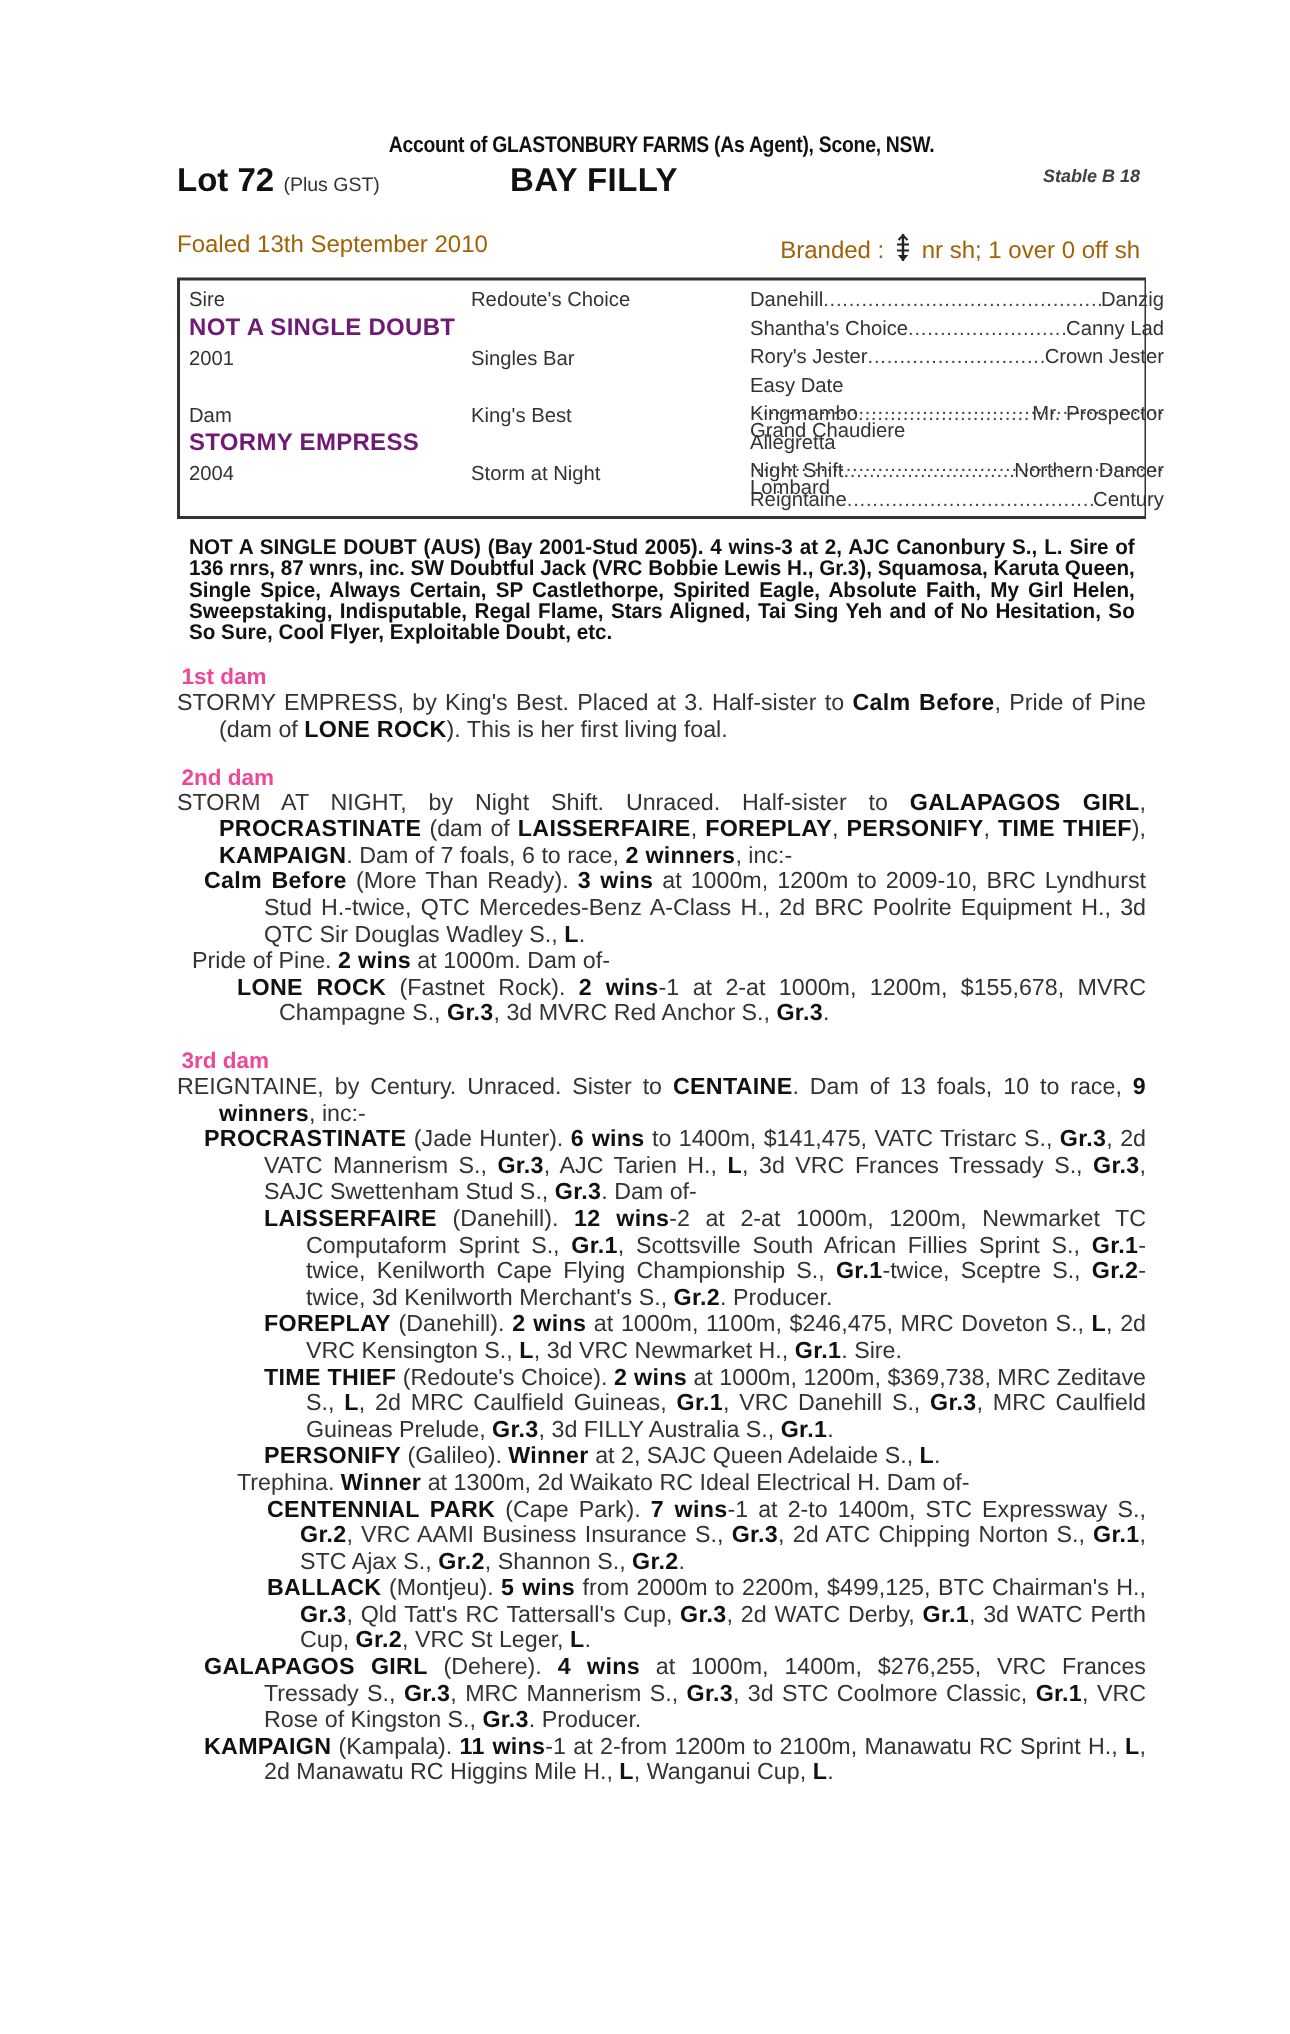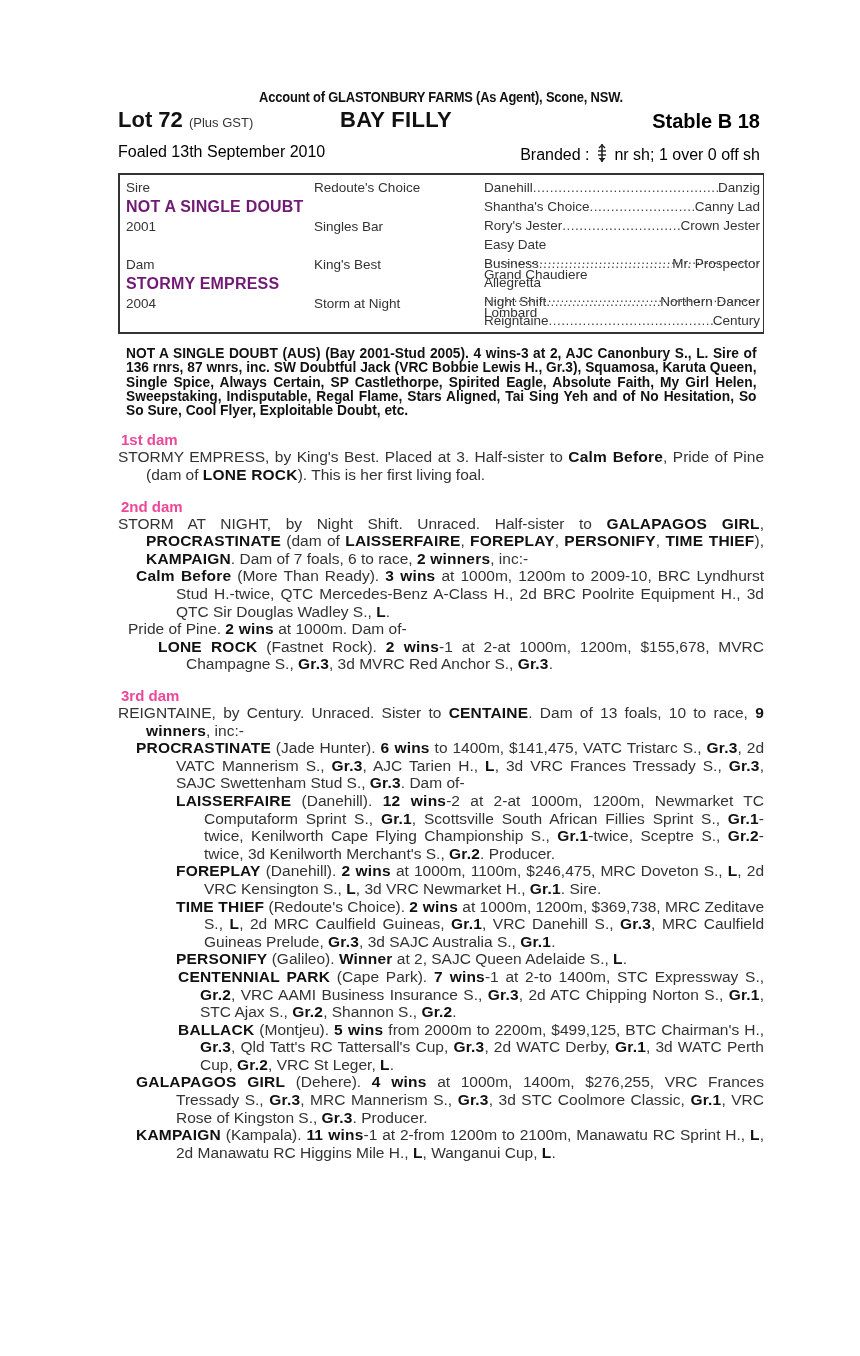--- a/index.html
+++ b/index.html
@@ -7,31 +7,31 @@
          font-family:"Liberation Sans", sans-serif; color:#1a1a1a; }
   .page { position:absolute; left:118px; top:88px; width:646px; }
 
   .account { text-align:center; font-family:"Liberation Sans", sans-serif; font-weight:bold;
              font-size:15px; letter-spacing:-0.2px; transform:scaleX(0.86); transform-origin:center;
              margin-left:-40px; width:726px; color:#111; }
   .lotrow { position:relative; height:28px; margin-top:2px; }
   .lot { position:absolute; left:0; top:0; font-weight:bold; font-size:22px; color:#111; }
   .lot .gst { font-weight:normal; font-size:13px; color:#333; }
   .sex { position:absolute; left:222px; top:0; font-weight:bold; font-size:22px; color:#111; letter-spacing:0.3px; }
-  .stable { position:absolute; right:4px; top:3px; font-weight:bold; font-size:20px; color:#000000; }
-  .foalrow { position:relative; height:24px; margin-top:8px; font-size:16px; color:#000000; }
+  .stable { position:absolute; right:4px; top:3px; font-weight:bold; font-size:12px; color:#404040;font-style:italic; }
+  .foalrow { position:relative; height:24px; margin-top:20px; font-size:16px; color:#a16207; }
   .foaled { position:absolute; left:0; top:0; }
   .branded { position:absolute; right:4px; top:0; }
   .brand-mark { display:inline-block; vertical-align:-3px; width:12px; height:20px; margin:0 2px; }
 
   .ped { position:relative; border:2px solid #333; border-right-width:1.5px; height:157px;
          margin-top:6px; font-size:13.5px; color:#333; }
   .ped .cell { position:absolute; white-space:nowrap; }
   .ped .big { font-weight:bold; font-size:16px; color:#701a75; letter-spacing:0.2px; }
-  .ped .gg { position:absolute; left:364px; width:276px; display:flex; white-space:nowrap; font-size:13.5px; }
+  .ped .gg { position:absolute; left:380px; width:276px; display:flex; white-space:nowrap; font-size:13.5px; }
   .ped .gg .l { flex:0 0 auto; }
   .ped .gg .dots { flex:1 1 auto; overflow:hidden; color:#444; letter-spacing:0.5px; }
   .ped .gg .dots::after { content:"........................................................................................................"; }
   .ped .gg .r { flex:0 0 auto; }
 
   .sirepara { margin:12px 8px 0 8px; font-weight:bold; font-size:14.2px; line-height:14.3px; color:#111;
               text-align:justify; transform:scaleX(0.97); transform-origin:left; width:650px; }
 
   .sect { margin-top:14px; }
   .sect-h { font-weight:bold; font-size:15px; color:#ec4899; margin-left:3px; line-height:17px; }
@@ -103,21 +103,21 @@
         <span class="l">Rory's Jester</span>
         <span class="dots"></span>
         <span class="r">Crown Jester</span>
       </div>
     <div class="gg" style="top:62px;flex-direction:column;">
         <span class="l">Easy Date</span>
         <span class="dots"></span>
         <span class="r">Grand Chaudiere</span>
       </div>
     <div class="gg" style="top:81px;">
-        <span class="l">Business</span>
+        <span class="l">Kingmambo</span>
         <span class="dots"></span>
         <span class="r">Mr. Prospector</span>
       </div>
     <div class="gg" style="top:100px;flex-direction:column;">
         <span class="l">Allegretta</span>
         <span class="dots"></span>
         <span class="r">Lombard</span>
       </div>
     <div class="gg" style="top:119px;">
         <span class="l">Night Shift</span>
@@ -149,22 +149,23 @@
           <div class="para i2"><b>LONE ROCK</b><span> (Fastnet Rock). </span><b>2 wins</b><span>-1 at 2-at 1000m, 1200m, $155,678, MVRC Champagne S., </span><b>Gr.3</b><span>, 3d MVRC Red Anchor S., </span><b>Gr.3</b><span>.</span></div>
         </div>
     </div>
     <div class="sect">
       <div class="sect-h">3rd dam</div>
       <div class="runs">
           <div class="para i0"><span>REIGNTAINE, by Century. Unraced. Sister to </span><b>CENTAINE</b><span>. Dam of 13 foals, 10 to race, </span><b>9 winners</b><span>, inc:-</span></div>
           <div class="para i1"><b>PROCRASTINATE</b><span> (Jade Hunter). </span><b>6 wins</b><span> to 1400m, $141,475, VATC Tristarc S., </span><b>Gr.3</b><span>, 2d VATC Mannerism S., </span><b>Gr.3</b><span>, AJC Tarien H., </span><b>L</b><span>, 3d VRC Frances Tressady S., </span><b>Gr.3</b><span>, SAJC Swettenham Stud S., </span><b>Gr.3</b><span>. Dam of-</span></div>
           <div class="para i3"><b>LAISSERFAIRE</b><span> (Danehill). </span><b>12 wins</b><span>-2 at 2-at 1000m, 1200m, Newmarket TC Computaform Sprint S., </span><b>Gr.1</b><span>, Scottsville South African Fillies Sprint S., </span><b>Gr.1</b><span>-twice, Kenilworth Cape Flying Championship S., </span><b>Gr.1</b><span>-twice, Sceptre S., </span><b>Gr.2</b><span>-twice, 3d Kenilworth Merchant's S., </span><b>Gr.2</b><span>. Producer.</span></div>
           <div class="para i3"><b>FOREPLAY</b><span> (Danehill). </span><b>2 wins</b><span> at 1000m, 1100m, $246,475, MRC Doveton S., </span><b>L</b><span>, 2d VRC Kensington S., </span><b>L</b><span>, 3d VRC Newmarket H., </span><b>Gr.1</b><span>. Sire.</span></div>
-          <div class="para i3"><b>TIME THIEF</b><span> (Redoute's Choice). </span><b>2 wins</b><span> at 1000m, 1200m, $369,738, MRC Zeditave S., </span><b>L</b><span>, 2d MRC Caulfield Guineas, </span><b>Gr.1</b><span>, VRC Danehill S., </span><b>Gr.3</b><span>, MRC Caulfield Guineas Prelude, </span><b>Gr.3</b><span>, 3d SAJC Australia S., </span><b>Gr.1</b><span>.</span></div>
+          <div class="para i3"><b>TIME THIEF</b><span> (Redoute's Choice). </span><b>2 wins</b><span> at 1000m, 1200m, $369,738, MRC Zeditave S., </span><b>L</b><span>, 2d MRC Caulfield Guineas, </span><b>Gr.1</b><span>, VRC Danehill S., </span><b>Gr.3</b><span>, MRC Caulfield Guineas Prelude, </span><b>Gr.3</b><span>, 3d FILLY Australia S., </span><b>Gr.1</b><span>.</span></div>
           <div class="para i3"><b>PERSONIFY</b><span> (Galileo). </span><b>Winner</b><span> at 2, SAJC Queen Adelaide S., </span><b>L</b><span>.</span></div>
+          <div class="para i4"><span>Trephina. </span><b>Winner</b><span> at 1300m, 2d Waikato RC Ideal Electrical H. Dam of-</span></div>
           <div class="para i5"><b>CENTENNIAL PARK</b><span> (Cape Park). </span><b>7 wins</b><span>-1 at 2-to 1400m, STC Expressway S., </span><b>Gr.2</b><span>, VRC AAMI Business Insurance S., </span><b>Gr.3</b><span>, 2d ATC Chipping Norton S., </span><b>Gr.1</b><span>, STC Ajax S., </span><b>Gr.2</b><span>, Shannon S., </span><b>Gr.2</b><span>.</span></div>
           <div class="para i5"><b>BALLACK</b><span> (Montjeu). </span><b>5 wins</b><span> from 2000m to 2200m, $499,125, BTC Chairman's H., </span><b>Gr.3</b><span>, Qld Tatt's RC Tattersall's Cup, </span><b>Gr.3</b><span>, 2d WATC Derby, </span><b>Gr.1</b><span>, 3d WATC Perth Cup, </span><b>Gr.2</b><span>, VRC St Leger, </span><b>L</b><span>.</span></div>
           <div class="para i1"><b>GALAPAGOS GIRL</b><span> (Dehere). </span><b>4 wins</b><span> at 1000m, 1400m, $276,255, VRC Frances Tressady S., </span><b>Gr.3</b><span>, MRC Mannerism S., </span><b>Gr.3</b><span>, 3d STC Coolmore Classic, </span><b>Gr.1</b><span>, VRC Rose of Kingston S., </span><b>Gr.3</b><span>. Producer.</span></div>
           <div class="para i1"><b>KAMPAIGN</b><span> (Kampala). </span><b>11 wins</b><span>-1 at 2-from 1200m to 2100m, Manawatu RC Sprint H., </span><b>L</b><span>, 2d Manawatu RC Higgins Mile H., </span><b>L</b><span>, Wanganui Cup, </span><b>L</b><span>.</span></div>
         </div>
     </div>
   </div>
 
 </div>
 

